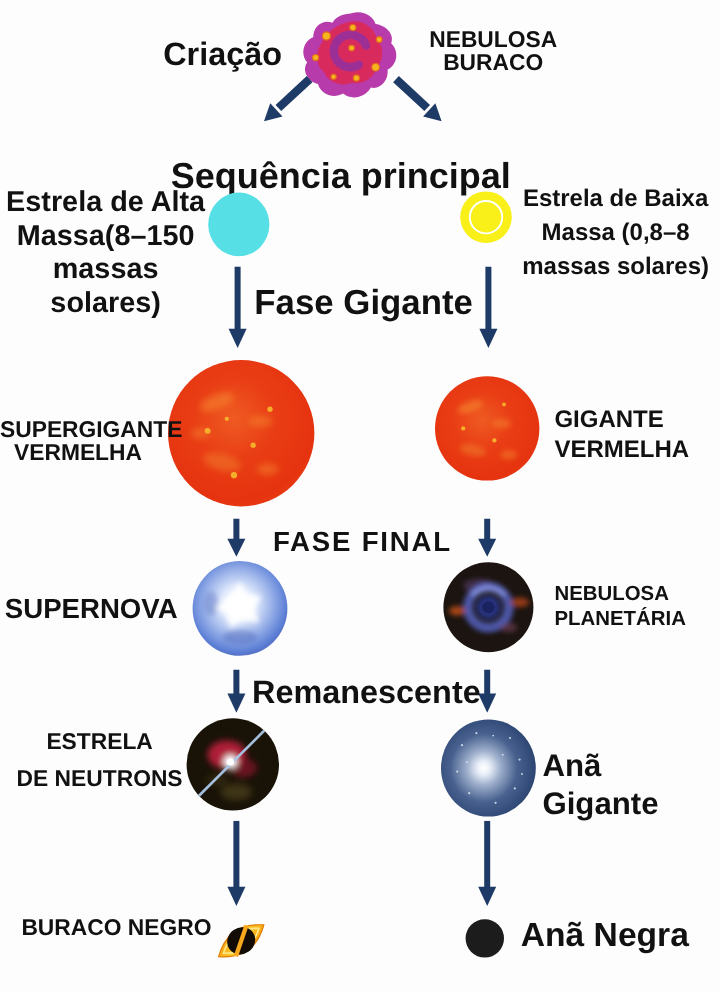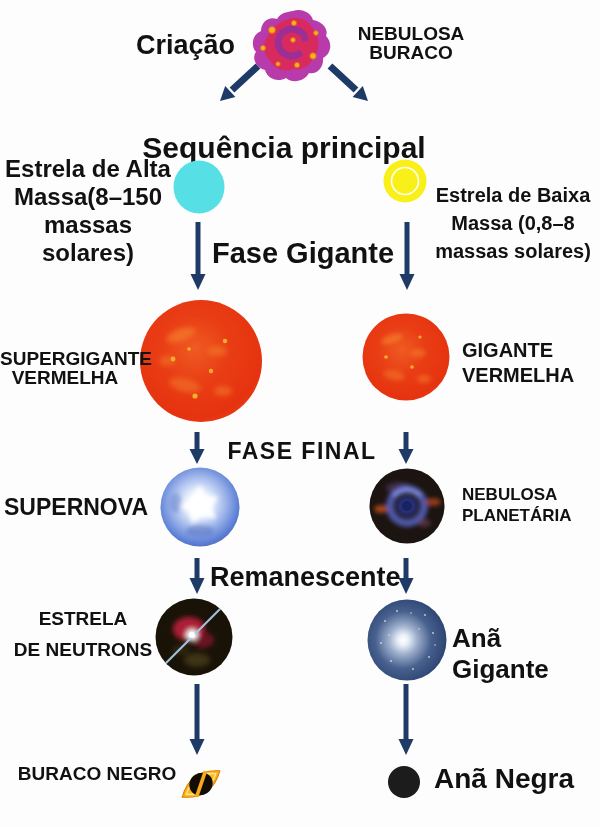--- a/index.html
+++ b/index.html
@@ -10,21 +10,21 @@
   .abs{position:absolute;}
   .lbl{font-weight:bold;color:#111111;}
   .ctr{text-align:center;}
   .rgt{text-align:right;}
   svg{display:block;}
   
   #criacao{left:100px;top:30px;width:135px;font-size:27px;}
   #neb-est{left:351px;top:24px;width:120px;font-size:19px;line-height:19px;}
   #seq{left:134px;top:131px;width:300px;font-size:30px;}
   #alta{left:3px;top:155px;width:170px;font-size:24px;line-height:28px;}
-  #baixa{left:427px;top:152px;width:172px;font-size:20px;line-height:28px;margin-top:29px;}
+  #baixa{left:427px;top:152px;width:172px;font-size:20px;line-height:28px;}
   #fgig{left:210px;top:237px;width:186px;font-size:29px;}
   #supg{left:0px;top:349px;width:130px;font-size:19px;line-height:19px;}
   #gig{left:462px;top:338px;width:140px;font-size:20px;line-height:25px;}
   #ffin{left:222px;top:438px;width:160px;font-size:23px;letter-spacing:1.5px;}
   #snv{left:0px;top:494px;width:152px;font-size:23px;}
   #nebpl{left:462px;top:484px;width:140px;font-size:17px;line-height:21px;}
   #rem{left:210px;top:562px;width:182px;font-size:27px;}
   #neut{left:8px;top:603px;width:150px;font-size:19px;line-height:31px;}
   #anab{left:452px;top:623px;width:148px;font-size:26px;}
   #burn{left:16px;top:763px;width:162px;font-size:19px;}

